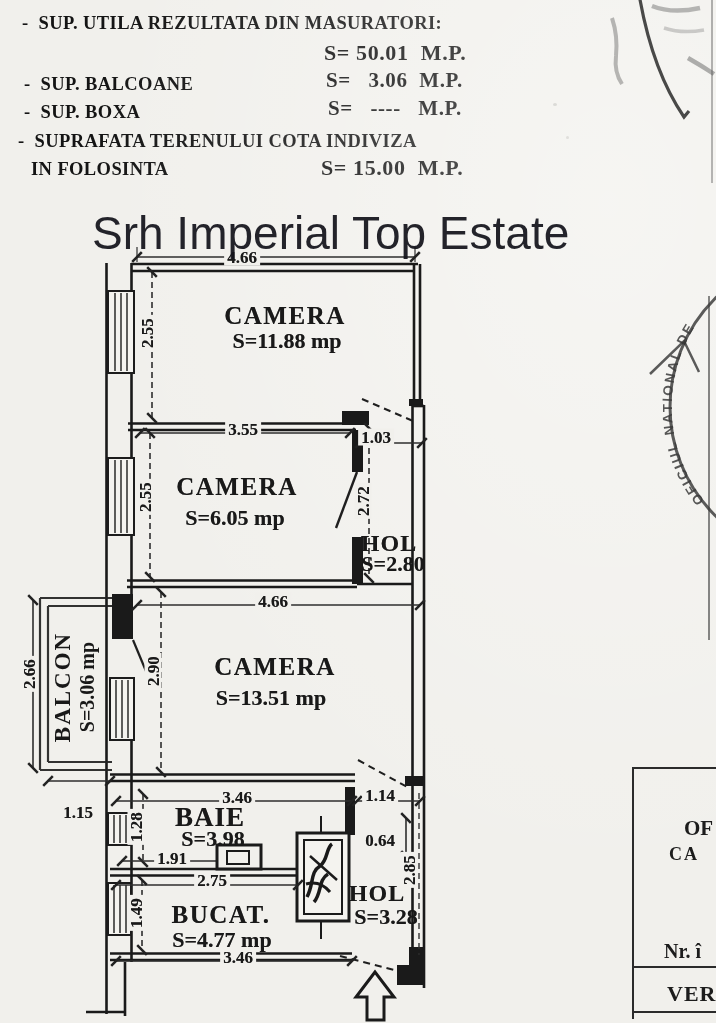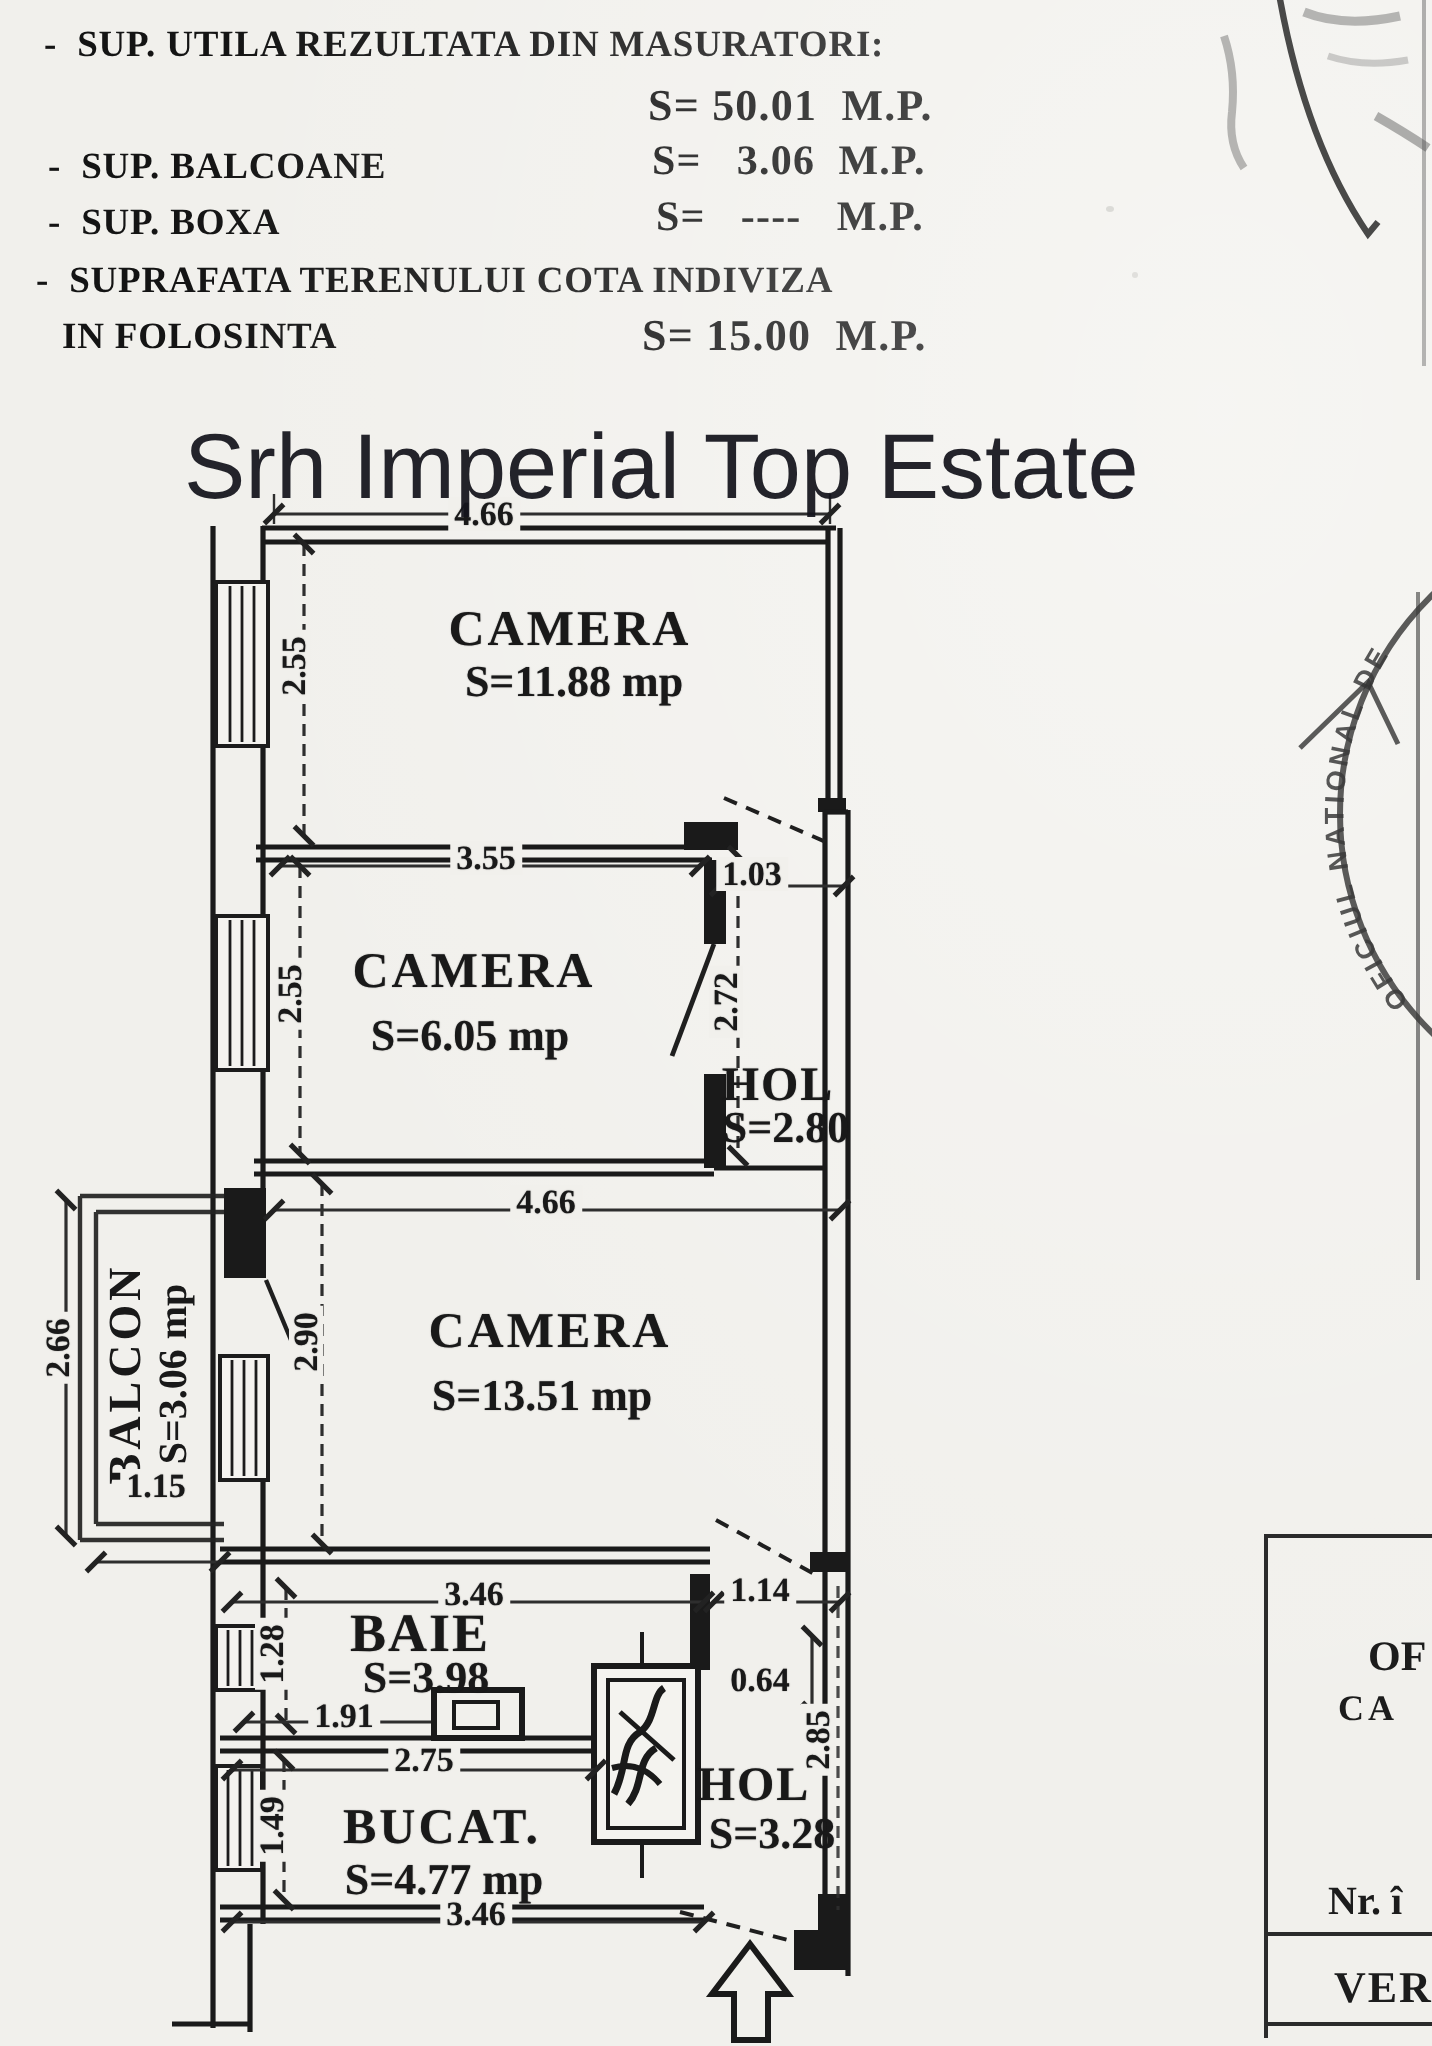--- a/index.html
+++ b/index.html
@@ -208,21 +208,21 @@
 
   <span class="lbl dim" style="left:242px;top:257px">4.66</span>
   <span class="lbl dim rot" style="left:147px;top:333px">2.55</span>
   <span class="lbl dim" style="left:243px;top:429px">3.55</span>
   <span class="lbl dim" style="left:376px;top:437px">1.03</span>
   <span class="lbl dim rot" style="left:363px;top:501px">2.72</span>
   <span class="lbl dim rot" style="left:145px;top:497px">2.55</span>
   <span class="lbl dim" style="left:273px;top:601px">4.66</span>
   <span class="lbl dim rot" style="left:153px;top:671px">2.90</span>
   <span class="lbl dim rot" style="left:29px;top:674px">2.66</span>
-  <span class="lbl dim" style="left:78px;top:743px">1.15</span>
+  <span class="lbl dim" style="left:78px;top:812px">1.15</span>
   <span class="lbl dim" style="left:237px;top:797px">3.46</span>
   <span class="lbl dim" style="left:380px;top:795px">1.14</span>
   <span class="lbl dim rot" style="left:136px;top:827px">1.28</span>
   <span class="lbl dim" style="left:172px;top:858px">1.91</span>
   <span class="lbl dim" style="left:212px;top:880px">2.75</span>
   <span class="lbl dim" style="left:380px;top:840px">0.64</span>
   <span class="lbl dim rot" style="left:409px;top:870px">2.85</span>
   <span class="lbl dim rot" style="left:136px;top:913px">1.49</span>
   <span class="lbl dim" style="left:238px;top:957px">3.46</span>
 

